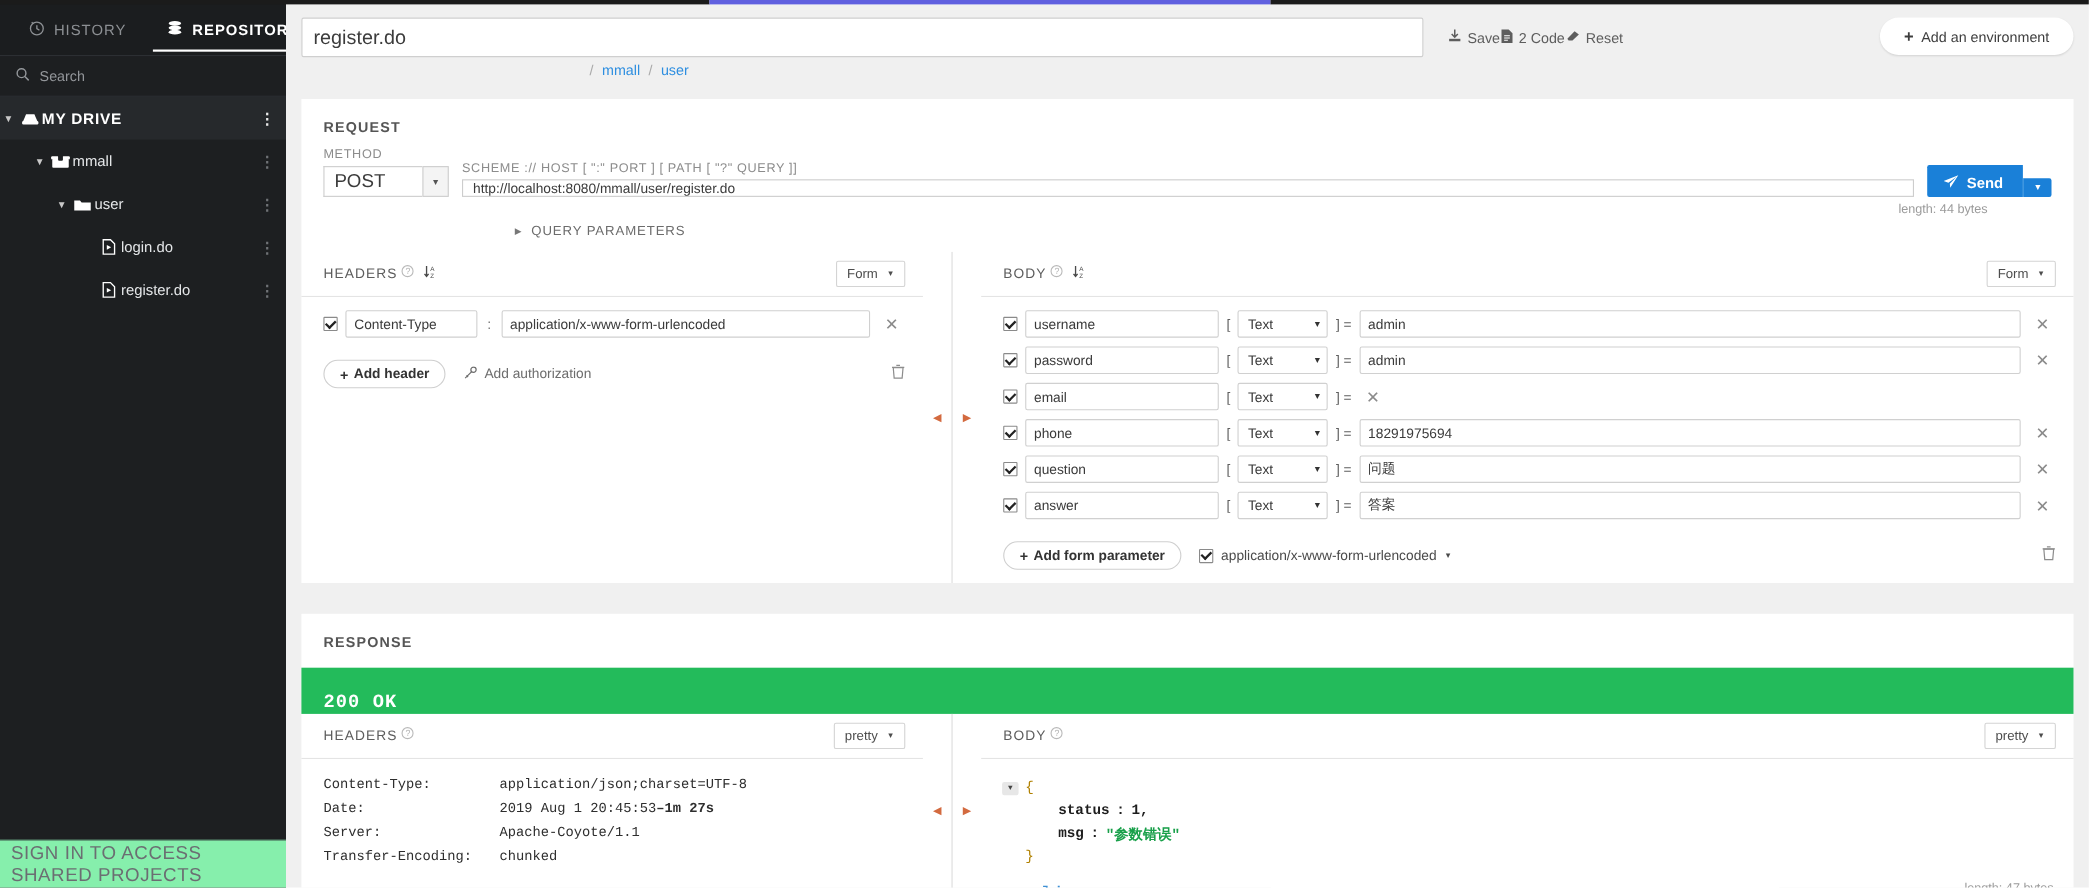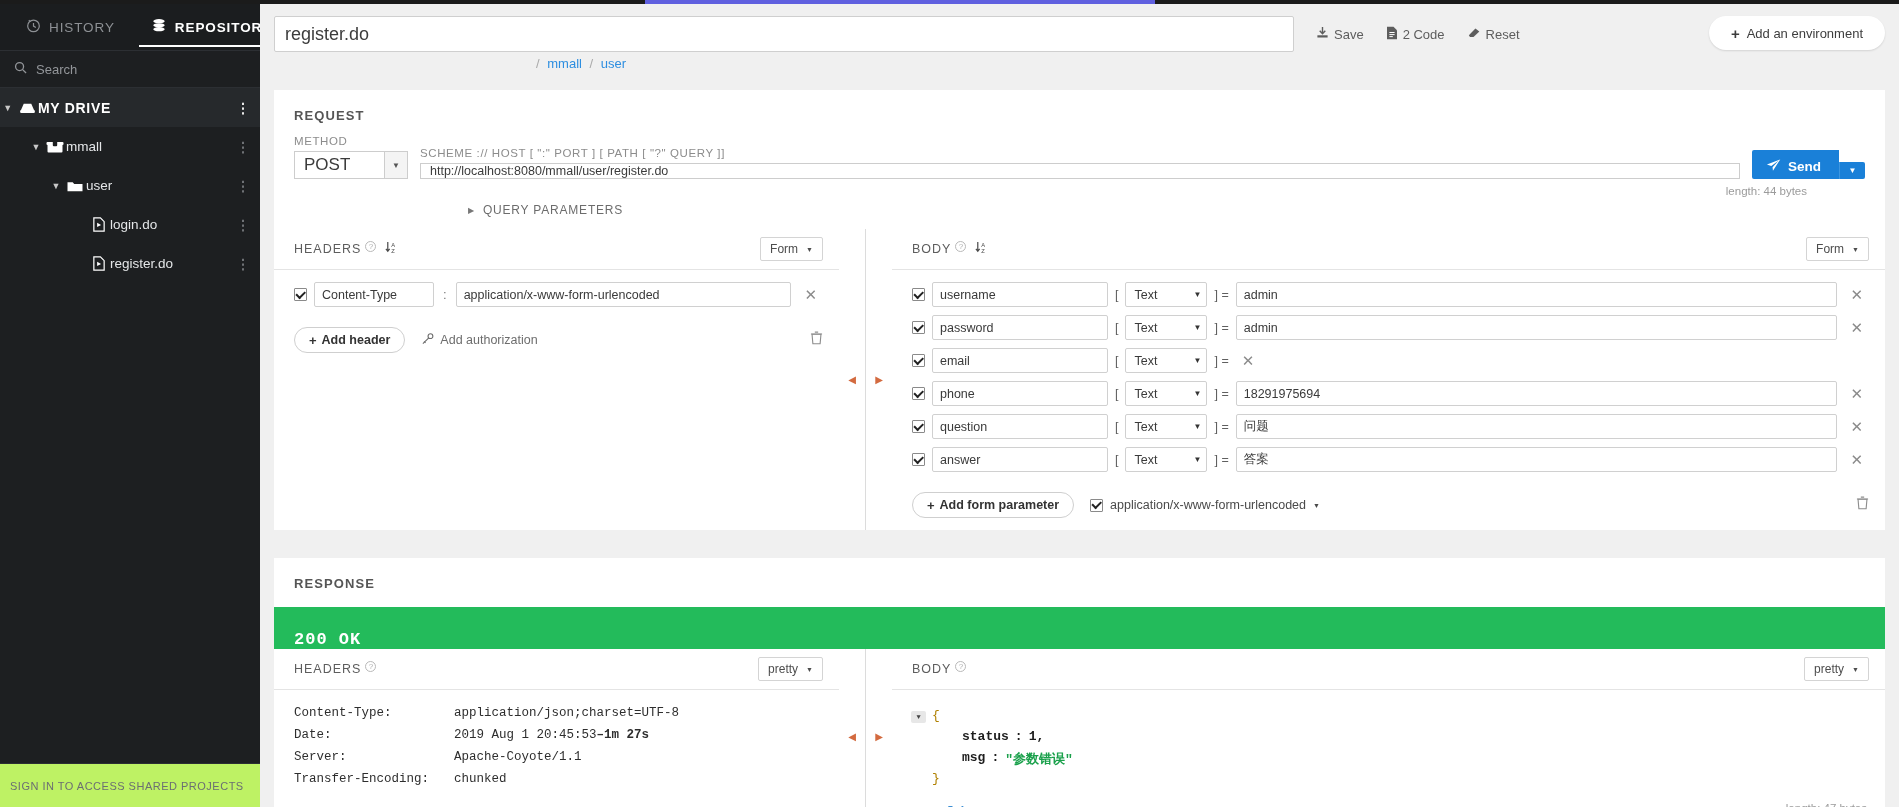--- a/index.html
+++ b/index.html
@@ -43,32 +43,32 @@
   .node .caret { width: 16px; text-align: center; color: #c8c8c8; font-size: 9px; flex: none; }
   .node .ico { width: 22px; display: flex; align-items: center; justify-content: center; flex: none; }
   .node .lbl { color: #e4e6e8; white-space: nowrap; }
   .node.drive .lbl { color: #fff; }
   .node .kebab { margin-left: auto; color: #6f7276; font-size: 14px; letter-spacing: 0; line-height: 6px;
                  width: 14px; text-align: center; }
   .node.drive .kebab { color: #e9e9e9; }
   .kebab b { display: block; }
 
   .signin { height: 44px; display: flex; align-items: center; padding: 0 10px;
-            font-size: 11px; color: #6b6e72; letter-spacing: .5px;
-            border-top: 1px solid #2c2f33; background: #bef264; }
+            font-size: 17px; color: #6b6e72; letter-spacing: .5px;
+            border-top: 1px solid #2c2f33; background: #86efac; }
 
   
   #main { position: absolute; left: 260px; top: 4px; right: 0; bottom: 0; background: #f0f0f0; overflow: hidden; }
 
   .topbar { height: 64px; display: flex; align-items: flex-start; padding: 12px 0 0 14px; position: relative; }
   .urlname {
     width: 1020px; height: 36px; border: 1px solid #cfcfcf; background: #fff; border-radius: 2px;
     font-size: 18px; color: #3c3c3c; padding: 0 10px; display: flex; align-items: center;
   }
-  .toolbtns { display: flex; align-items: center; gap: 22px; margin-left: 22px; height: 36px; }
+  .toolbtns { display: flex; align-items: center; margin-left: 22px; height: 36px; }
   .toolbtn { display: flex; align-items: center; gap: 5px; font-size: 13px; color: #5d5d5d; cursor: pointer; }
   .toolbtn svg { flex: none; }
   .env-btn {
     position: absolute; right: 14px; top: 12px; height: 34px; background: #fff; border-radius: 17px;
     display: flex; align-items: center; gap: 7px; padding: 0 22px; font-size: 13px; color: #3d3d3d; cursor: pointer;
     box-shadow: 0 1px 2px rgba(0,0,0,.12);
   }
   .env-btn .plus { font-size: 15px; font-weight: bold; }
 
   .crumbs { position: absolute; left: 272px; top: 52px; font-size: 13px; color: #9a9a9a; }

